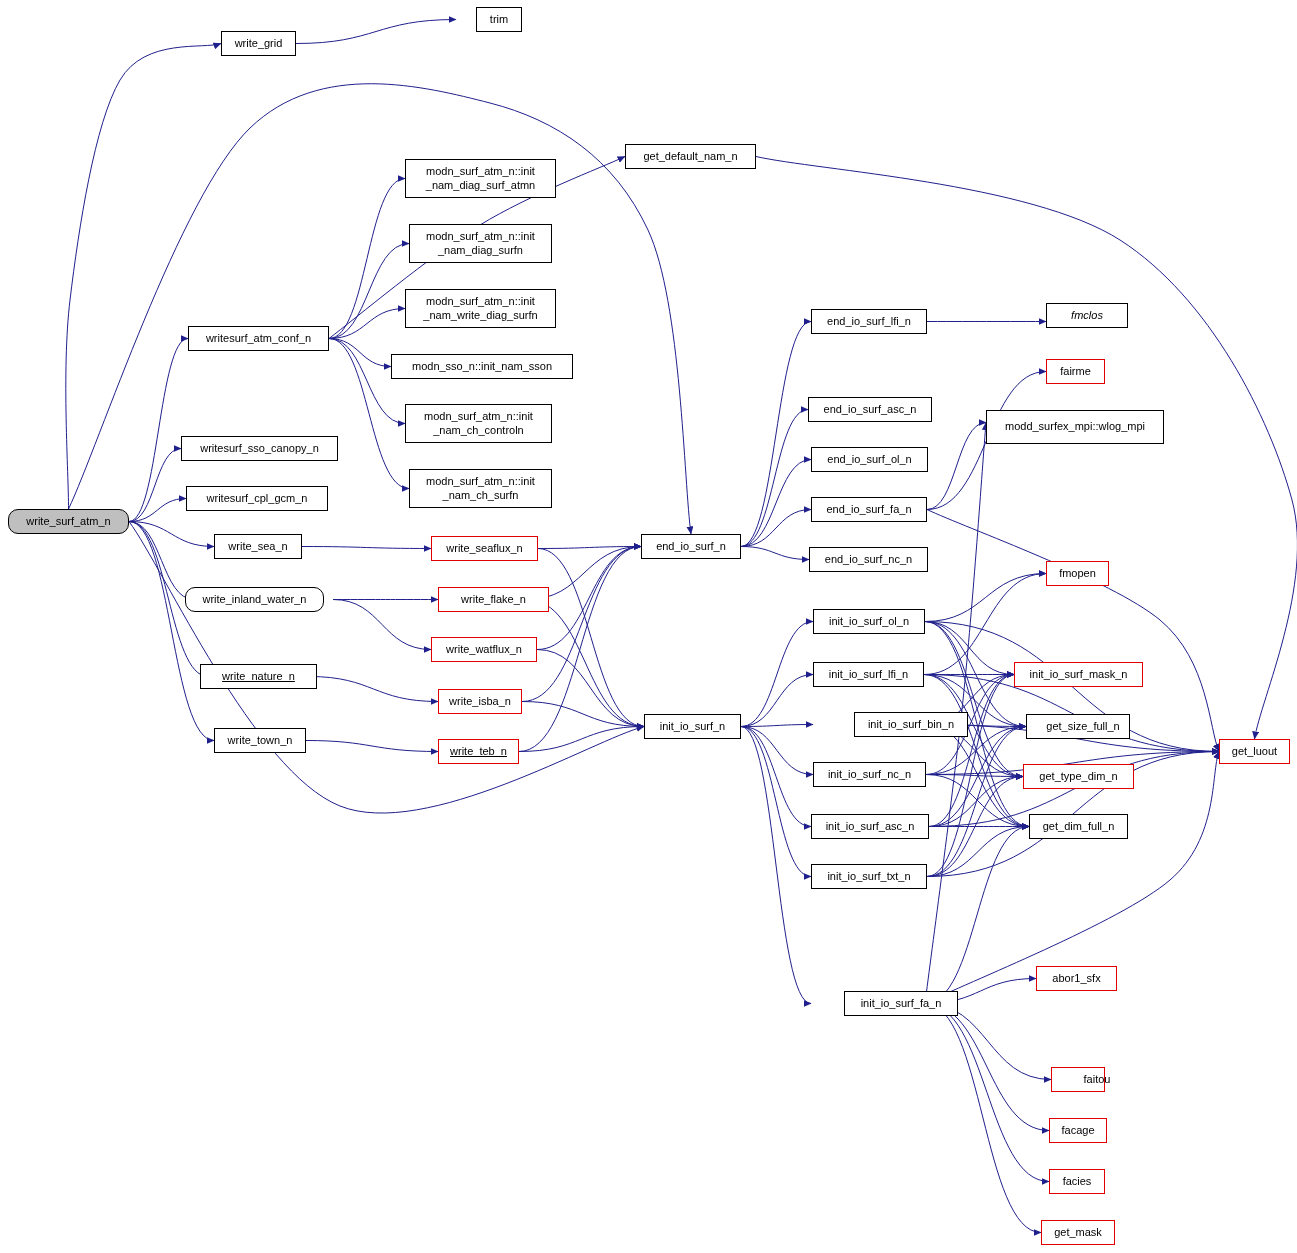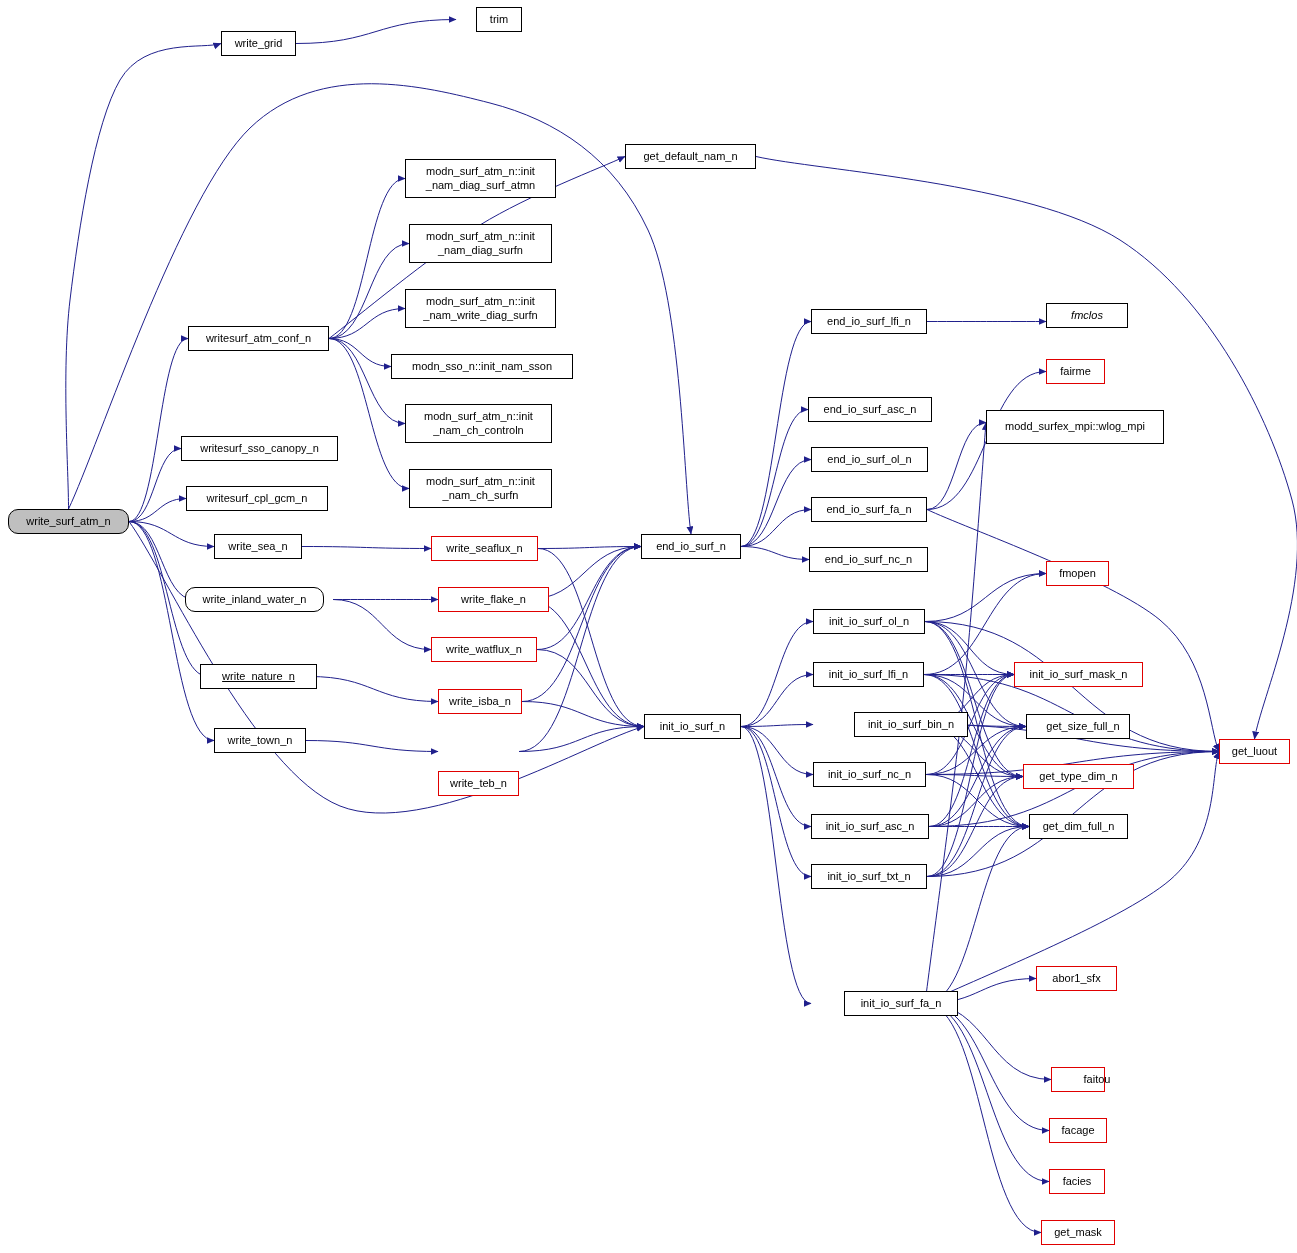--- a/index.html
+++ b/index.html
@@ -159,21 +159,21 @@
       <div class="node" style="left: 181px; top: 436px; width: 157px; height: 25px;">writesurf_sso_canopy_n</div>
       <div class="node" style="left: 186px; top: 486px; width: 142px; height: 25px;">writesurf_cpl_gcm_n</div>
       <div class="node" style="left: 214px; top: 534px; width: 88px; height: 25px;">write_sea_n</div>
       <div class="node red" style="left: 431px; top: 536px; width: 107px; height: 25px;">write_seaflux_n</div>
       <div class="node" style="left: 185px; top: 587px; width: 139px; height: 25px; border-radius: 10px;">write_inland_water_n</div>
       <div class="node red" style="left: 438px; top: 587px; width: 111px; height: 25px;">write_flake_n</div>
       <div class="node red" style="left: 431px; top: 637px; width: 106px; height: 25px;">write_watflux_n</div>
       <div class="node" style="left: 200px; top: 664px; width: 117px; height: 25px; text-decoration: underline;">write_nature_n</div>
       <div class="node red" style="left: 438px; top: 689px; width: 84px; height: 25px;">write_isba_n</div>
       <div class="node" style="left: 214px; top: 728px; width: 92px; height: 25px;">write_town_n</div>
-      <div class="node red" style="left: 438px; top: 771px; width: 81px; height: 25px;">write_teb_n</div>
+      <div class="node red" style="left: 438px; top: 739px; width: 81px; height: 25px; text-decoration: underline;">write_teb_n</div>
       <div class="node" style="left: 641px; top: 534px; width: 100px; height: 25px;">end_io_surf_n</div>
       <div class="node" style="left: 811px; top: 309px; width: 116px; height: 25px;">end_io_surf_lfi_n</div>
       <div class="node" style="left: 1046px; top: 303px; width: 82px; height: 25px; font-style: italic;">fmclos</div>
       <div class="node red" style="left: 1046px; top: 359px; width: 59px; height: 25px;">fairme</div>
       <div class="node" style="left: 808px; top: 397px; width: 124px; height: 25px;">end_io_surf_asc_n</div>
       <div class="node" style="left: 986px; top: 410px; width: 178px; height: 34px;">modd_surfex_mpi::wlog_mpi</div>
       <div class="node" style="left: 811px; top: 447px; width: 117px; height: 25px;">end_io_surf_ol_n</div>
       <div class="node" style="left: 811px; top: 497px; width: 116px; height: 25px;">end_io_surf_fa_n</div>
       <div class="node" style="left: 809px; top: 547px; width: 119px; height: 25px;">end_io_surf_nc_n</div>
       <div class="node" style="left: 644px; top: 714px; width: 97px; height: 25px;">init_io_surf_n</div>

